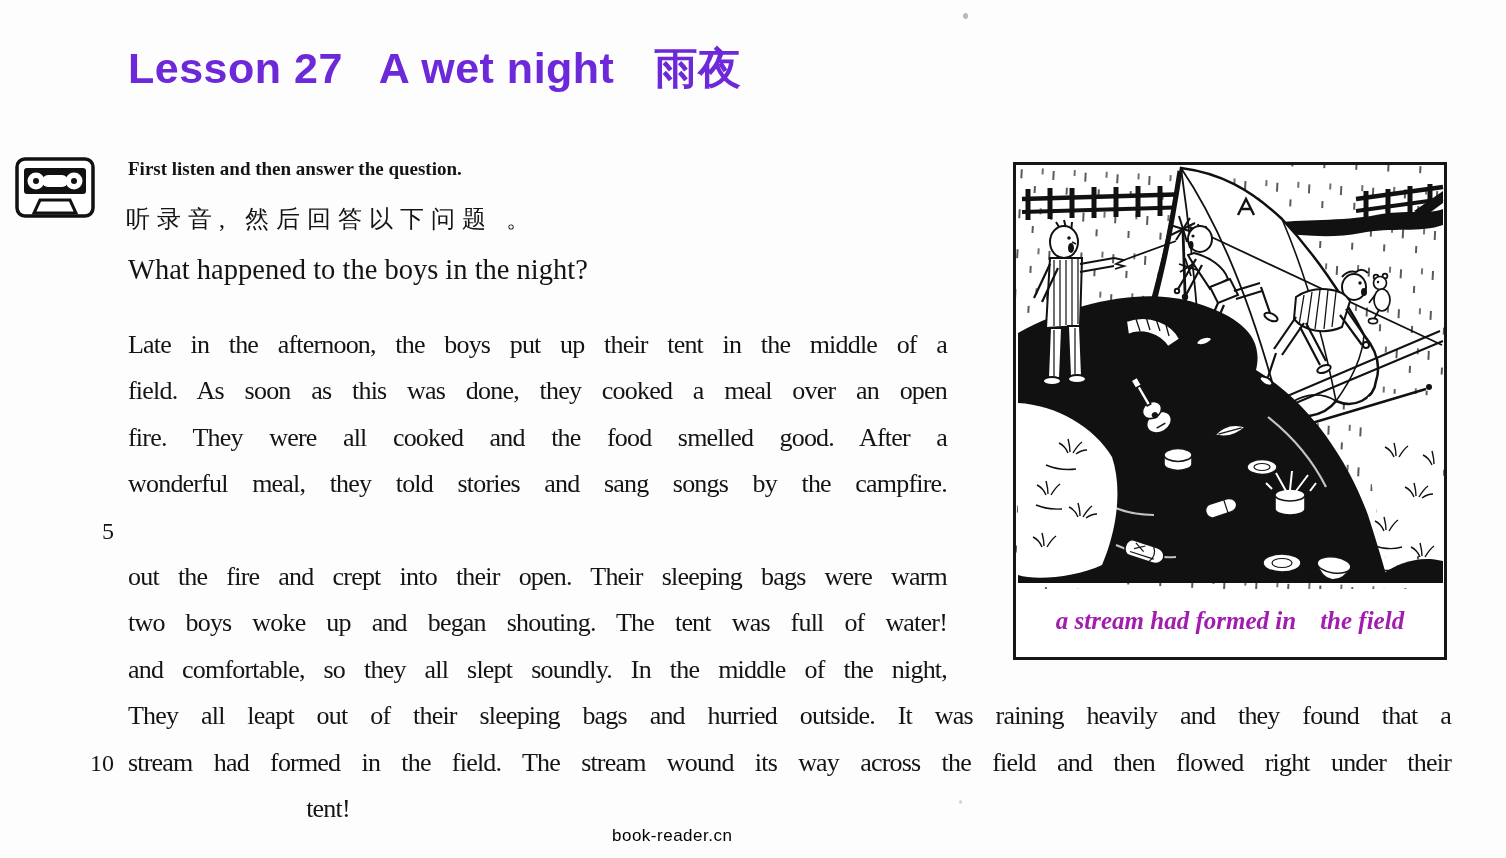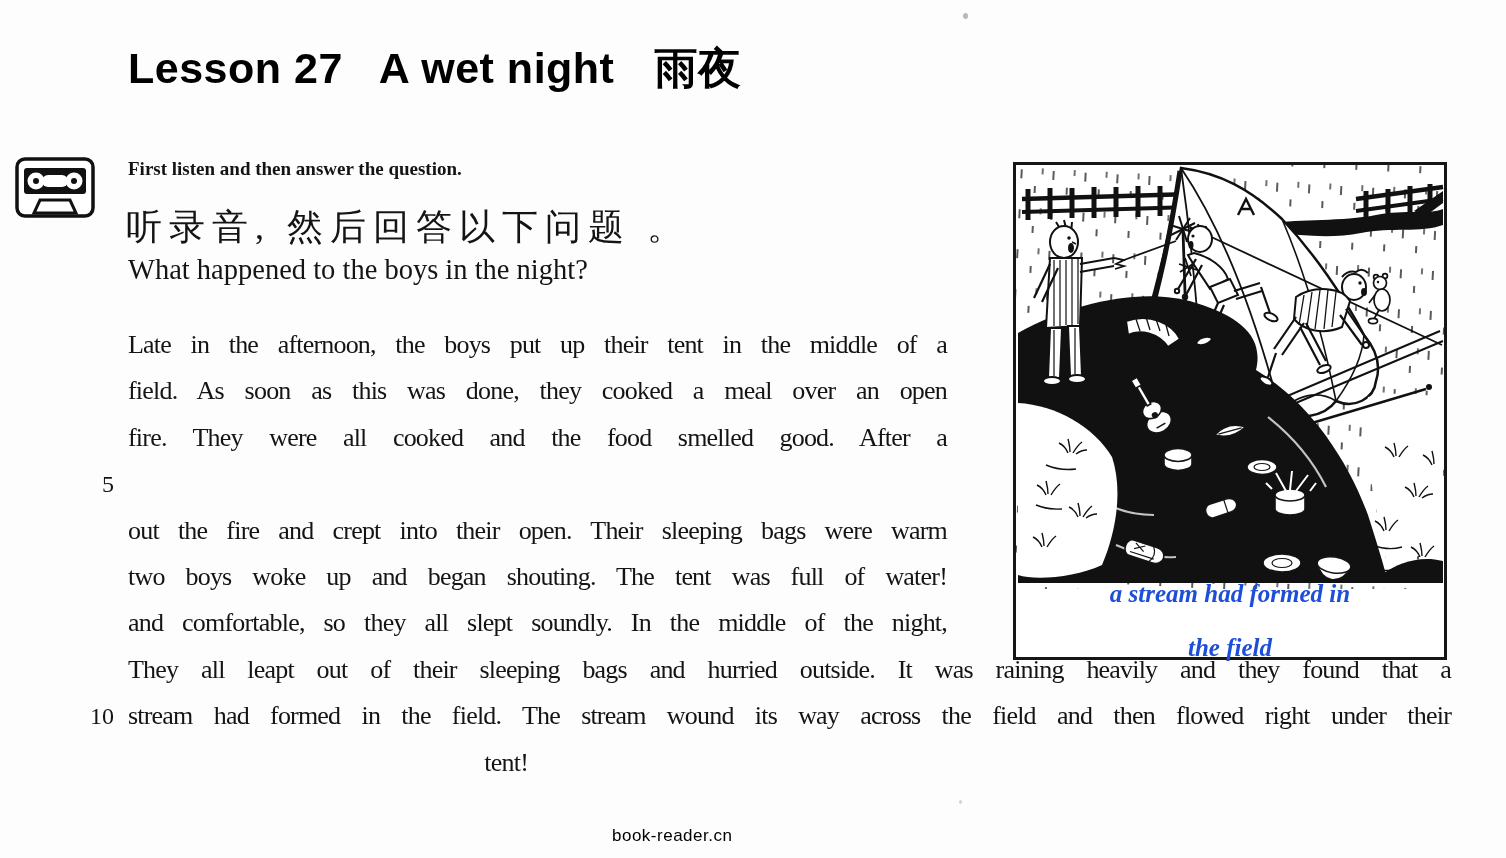--- a/index.html
+++ b/index.html
@@ -1,44 +1,44 @@
 <!DOCTYPE html>
 <html><head>
 <meta charset="utf-8">
 <style>
   html,body{margin:0;padding:0;background:#e8e8e8;}
   .page{position:relative;width:1506px;height:858px;background:#fdfdfd;overflow:hidden;
         font-family:"Liberation Serif", serif;color:#141414;}
   
   .title{position:absolute;left:128px;top:40px;font-family:"Liberation Sans", sans-serif;
-         font-weight:bold;font-size:43px;letter-spacing:.5px;color:#000000;white-space:nowrap;}
+         font-weight:bold;font-size:43px;letter-spacing:.5px;color:#6d28d9;white-space:nowrap;}
   .title .gap1{display:inline-block;width:36px;}
   .title .gap2{display:inline-block;width:40px;}
   
   .cassette{position:absolute;left:14px;top:156px;width:82px;height:72px;}
   
   .instr-bold{position:absolute;left:128px;top:158px;font-size:19px;font-weight:bold;white-space:nowrap;}
-  .instr-zh{position:absolute;left:126px;top:203px;font-size:36px;letter-spacing:7px;white-space:nowrap;
+  .instr-zh{position:absolute;left:126px;top:203px;font-size:24px;letter-spacing:7px;white-space:nowrap;
             font-family:"Liberation Serif","DejaVu Sans",serif;}
   .question{position:absolute;left:128px;top:254px;font-size:28.5px;white-space:nowrap;}
   
   .passage{position:absolute;left:128px;top:322px;font-size:26px;letter-spacing:-0.8px;}
   .pline{position:relative;height:46.4px;font-family:Liberation Serif, serif;}
   .pline > .ptext{display:block;line-height:46.4px;}
   .pline.narrow > .ptext{width:819px;text-align:justify;text-align-last:justify;}
   .pline.wide   > .ptext{width:1323px;text-align:justify;text-align-last:justify;}
-  .pline.plain  > .ptext{width:400px;text-align:right;}
+  .pline.plain  > .ptext{width:400px;text-align:center;}
   .lnum{position:absolute;left:-50px;top:0;width:36px;text-align:right;font-size:24px;
         letter-spacing:0;line-height:46.4px;}
   
   .figure{position:absolute;left:1013px;top:162px;width:434px;height:498px;
           border:3px solid #161616;background:#fff;box-sizing:border-box;}
   .figure svg{display:block;}
-  .figcaption{height:64px;display:flex;flex-direction:column;align-items:center;justify-content:center;
-              font-style:italic;font-weight:bold;font-size:25px;line-height:30px;color:#1d4ed8;gap:24px;}
+  .figcaption{height:64px;display:flex;flex-direction:row;align-items:center;justify-content:center;
+              font-style:italic;font-weight:bold;font-size:25px;line-height:30px;color:#a21caf;gap:24px;}
   
   .watermark{position:absolute;left:612px;top:826px;font-family:"Liberation Sans",sans-serif;
              font-size:17px;color:#000000;letter-spacing:.5px;}
   .speck1{position:absolute;left:963px;top:13px;width:5px;height:6px;background:#b9b9b9;border-radius:50%;}
   .speck2{position:absolute;left:959px;top:800px;width:3px;height:4px;background:#d4d4d4;border-radius:50%;}
 </style>
 </head>
 <body>
 
 <div class="page">
@@ -66,20 +66,23 @@
 
   <div class="passage">
     <div class="pline narrow">
         <span class="ptext">Late in the afternoon, the boys put up their tent in the middle of a</span>
       </div>
     <div class="pline narrow">
         <span class="ptext">field. As soon as this was done, they cooked a meal over an open</span>
       </div>
     <div class="pline narrow">
         <span class="ptext">fire. They were all cooked and the food smelled good. After a</span>
+      </div>
+    <div class="pline narrow">
+        <span class="ptext">wonderful meal, they told stories and sang songs by the campfire.</span>
       </div>
     <div class="pline narrow">
         <span class="lnum">5</span>
       </div>
     <div class="pline narrow">
         <span class="ptext">out the fire and crept into their open. Their sleeping bags were warm</span>
       </div>
     <div class="pline narrow">
         <span class="ptext">two boys woke up and began shouting. The tent was full of water!</span>
       </div>

